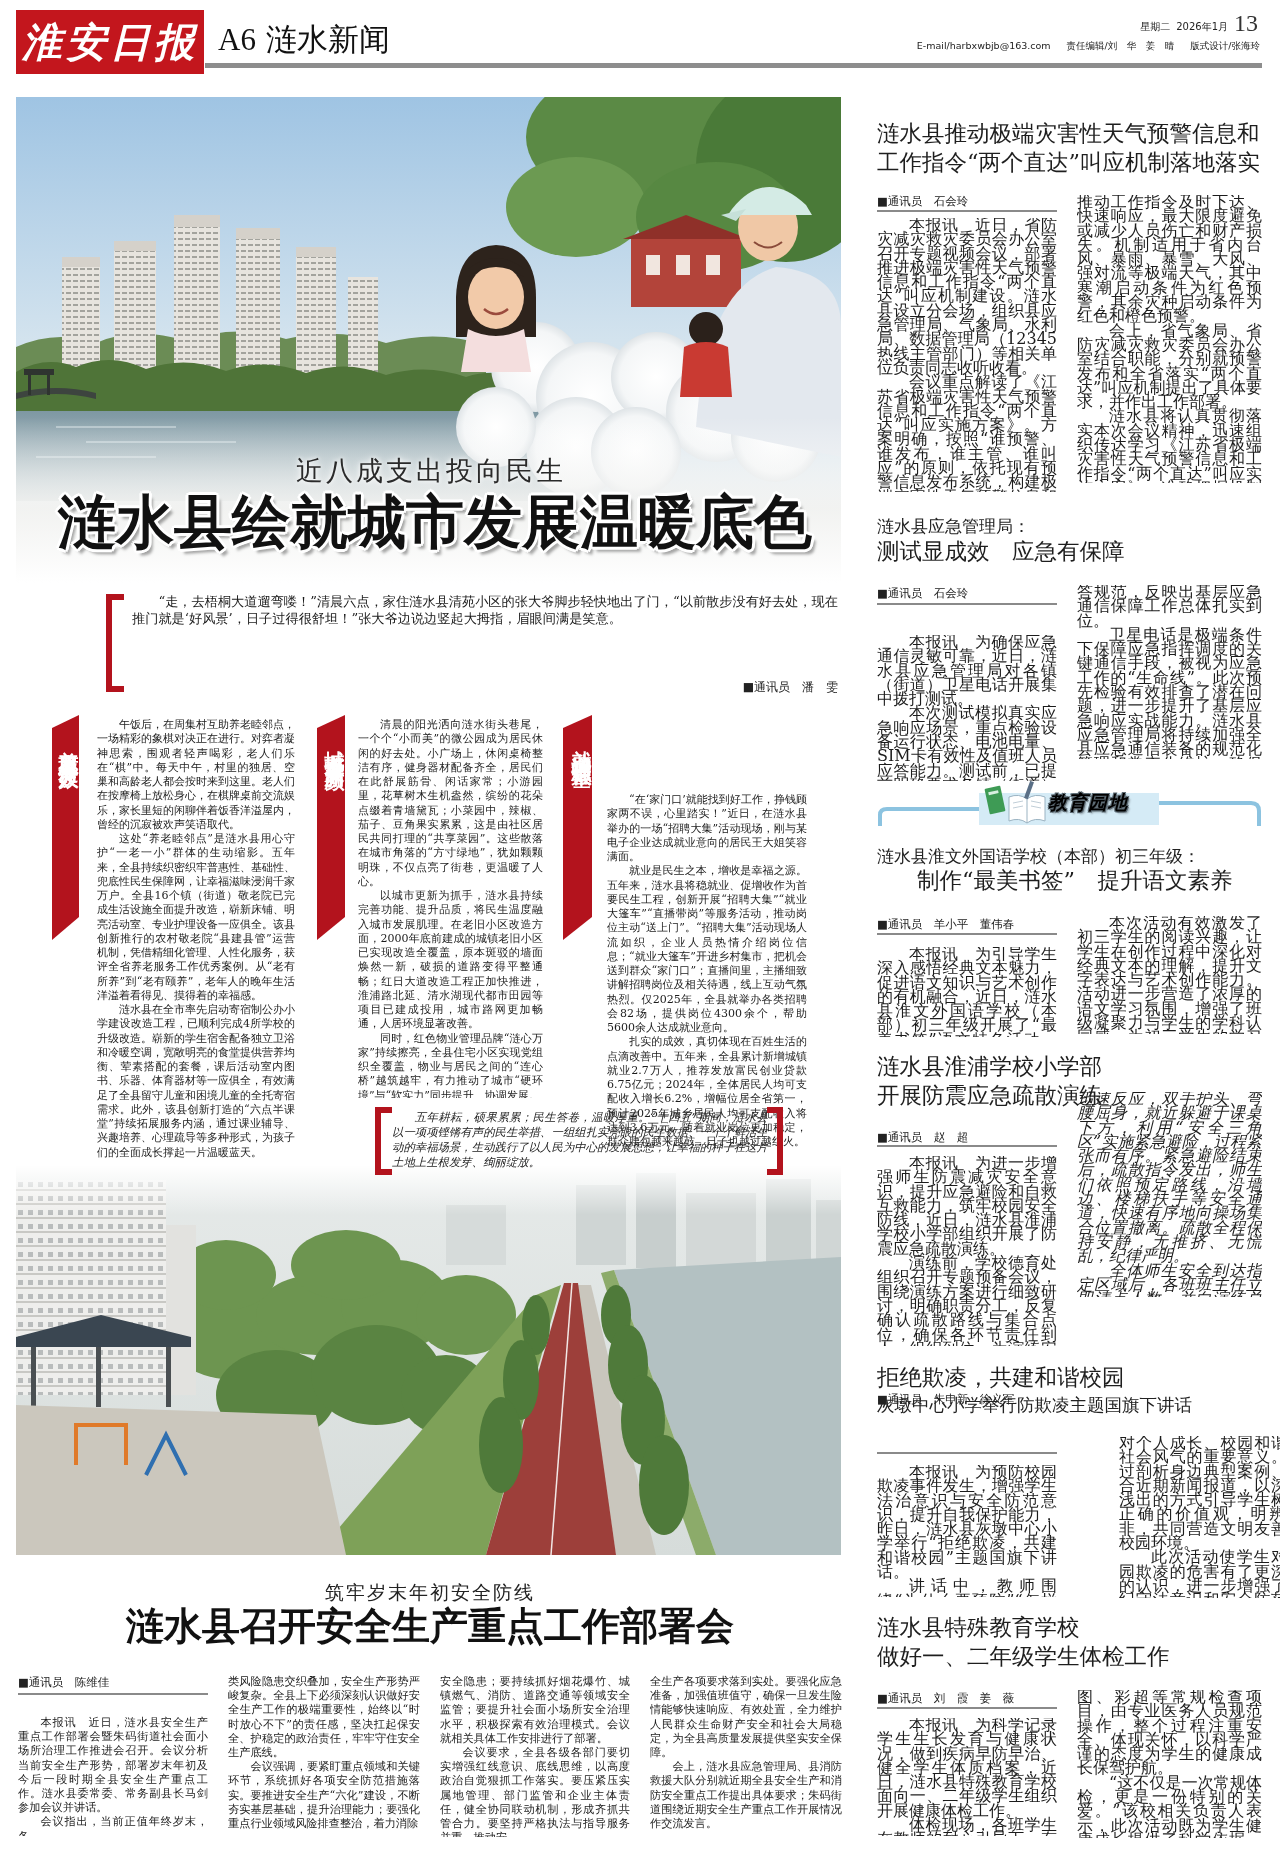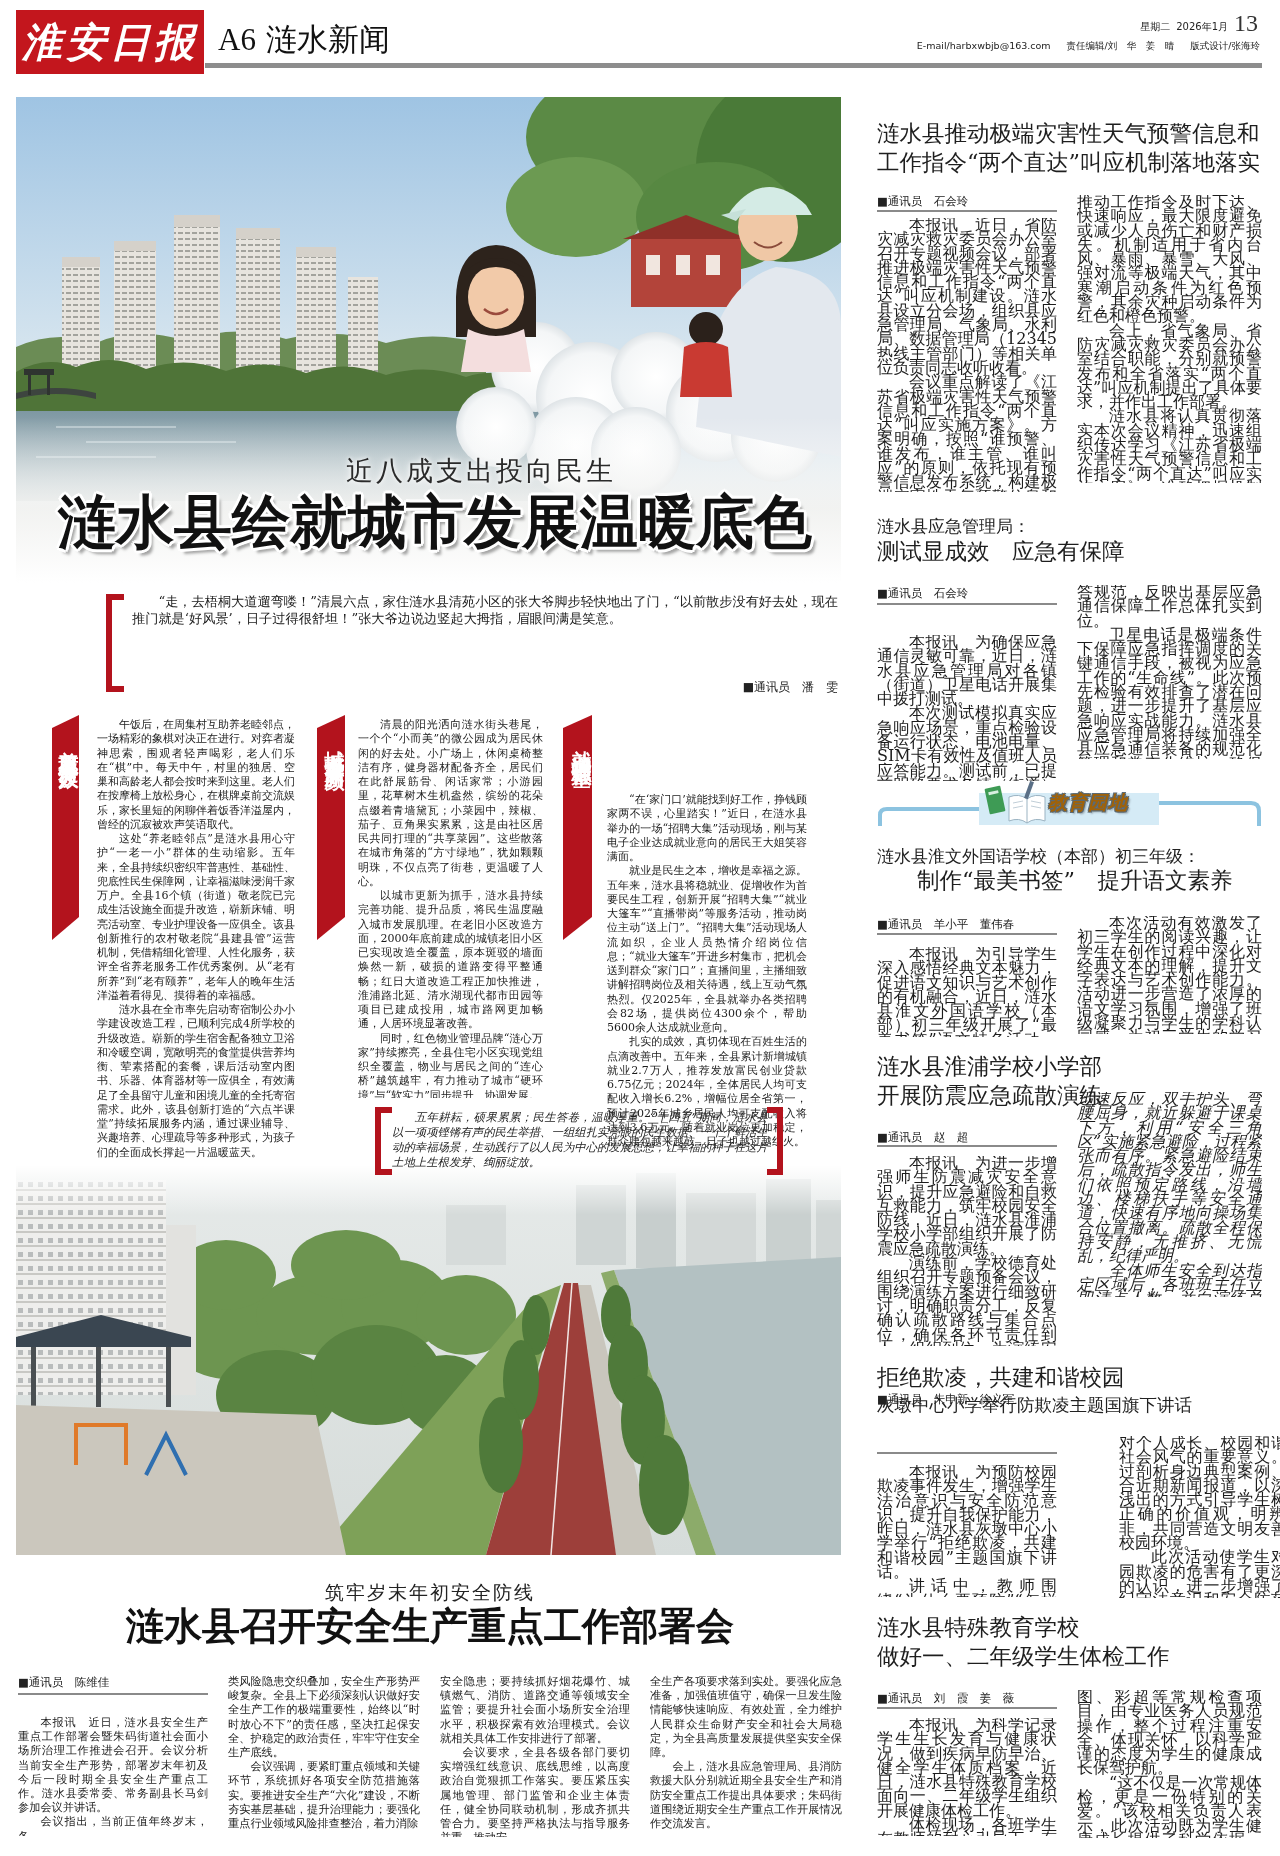--- a/index.html
+++ b/index.html
@@ -9,21 +9,21 @@
 
 .logo{left:16px;top:10px;width:188px;height:64px;background:#c3161d;color:#fff;display:flex;align-items:center;justify-content:center;font-family:"DejaVu Serif",serif;font-style:italic;font-weight:bold;font-size:40px;letter-spacing:4px;}
 .page-title{left:218px;top:20px;font-family:"Liberation Serif",serif;font-size:31px;line-height:40px;color:#111;white-space:nowrap;}
 .page-title .pg{margin-right:10px;}
 .top-rule{left:205px;top:63px;width:1057px;height:5px;background:#8d8d8d;}
 .dateline{right:22px;top:12px;white-space:nowrap;font-family:"DejaVu Sans",sans-serif;font-size:10px;color:#222;display:flex;align-items:flex-end;gap:6px;}
 .dateline .day{font-family:"Liberation Serif",serif;font-size:24px;line-height:22px;color:#333;}
 .credits{right:20px;top:40px;white-space:nowrap;font-family:"DejaVu Sans",sans-serif;font-size:9.5px;color:#222;}
 .credits span{margin-left:16px;}
 
-.kicker-lead{left:246px;top:454px;width:370px;text-align:right;font-family:"DejaVu Sans",sans-serif;font-size:27px;line-height:34px;letter-spacing:3px;color:#2a2a2a;text-shadow:0 0 4px #fff,0 0 8px #fff;white-space:nowrap;}
+.kicker-lead{left:246px;top:454px;width:370px;text-align:center;font-family:"DejaVu Sans",sans-serif;font-size:27px;line-height:34px;letter-spacing:3px;color:#2a2a2a;text-shadow:0 0 4px #fff,0 0 8px #fff;white-space:nowrap;}
 .headline-lead{left:40px;top:488px;width:790px;text-align:center;font-family:"DejaVu Sans",sans-serif;font-weight:900;font-size:58px;line-height:68px;color:#111;white-space:nowrap;
  text-shadow:3px 0 #fff,-3px 0 #fff,0 3px #fff,0 -3px #fff,2px 2px #fff,-2px -2px #fff,2px -2px #fff,-2px 2px #fff,4px 5px 3px rgba(0,0,0,0.35);}
 .bracket-l{border:6px solid #b3131d;border-right:none;}
 .bracket-r{border:6px solid #b3131d;border-left:none;}
 .intro{left:132px;top:593px;width:706px;height:106px;font-family:"DejaVu Serif",serif;font-size:13.2px;line-height:17.4px;text-align:justify;color:#1a1a1a;overflow:hidden;}
 .intro p{margin:0;text-indent:2em;}
 .intro-byline{left:690px;top:679px;width:148px;text-align:right;font-family:"DejaVu Sans",sans-serif;font-size:12px;color:#222;white-space:nowrap;}
 .ribbon{background:#b3131d;clip-path:polygon(0 13px,100% 0,100% calc(100% - 23px),0 100%);}
 .ribbon-text{position:absolute;left:0;top:20px;width:100%;writing-mode:vertical-rl;text-orientation:upright;font-family:"DejaVu Sans",sans-serif;font-weight:bold;font-size:20px;letter-spacing:3px;line-height:100%;color:#fff;display:flex;justify-content:center;}
 .bt{font-family:"DejaVu Serif",serif;font-size:16px;line-height:14.3px;text-align:justify;color:#1c1c1c;overflow:hidden;}
@@ -33,21 +33,21 @@
 .bot{font-size:11.2px;line-height:14.2px;}
 .quote{left:392px;top:1110px;width:376px;height:64px;font-family:"DejaVu Serif",serif;font-style:italic;font-size:11.4px;line-height:15px;text-align:justify;color:#222;text-indent:2em;overflow:hidden;}
 
 .kicker-safety{left:18px;top:1580px;width:824px;text-align:center;font-family:"DejaVu Sans",sans-serif;font-size:19px;line-height:24px;letter-spacing:2px;color:#222;white-space:nowrap;}
 .headline-safety{left:18px;top:1603px;width:824px;text-align:center;font-family:"DejaVu Sans",sans-serif;font-weight:900;font-size:38px;line-height:46px;color:#111;white-space:nowrap;}
 
 .rt-title{font-family:"DejaVu Serif",serif;font-size:22.5px;line-height:29px;color:#1e1e1e;white-space:nowrap;}
 .rt-kicker{font-family:"DejaVu Serif",serif;font-size:17px;line-height:22px;color:#222;white-space:nowrap;}
 .byline{font-family:"DejaVu Sans",sans-serif;font-size:11.5px;line-height:14px;color:#222;white-space:nowrap;}
 .rule{height:2px;background:#8a8a8a;}
-.banner-text{left:1048px;top:789px;font-family:"DejaVu Sans",sans-serif;font-weight:bold;font-style:italic;font-size:19px;line-height:26px;color:#a16207;letter-spacing:1px;text-shadow:1px 1px 0 #5c6a73,-1px -1px 0 #5c6a73,1px -1px 0 #5c6a73,-1px 1px 0 #5c6a73,2px 2px 2px rgba(0,0,0,0.3);white-space:nowrap;}
+.banner-text{left:1048px;top:789px;font-family:"DejaVu Sans",sans-serif;font-weight:bold;font-style:italic;font-size:19px;line-height:26px;color:#000000;letter-spacing:1px;text-shadow:1px 1px 0 #5c6a73,-1px -1px 0 #5c6a73,1px -1px 0 #5c6a73,-1px 1px 0 #5c6a73,2px 2px 2px rgba(0,0,0,0.3);white-space:nowrap;}
 </style>
 </head>
 <body>
 
 <div class="abs logo">
     <span>淮安日报</span>
   </div>
 <div class="abs page-title">
   <span class="pg">A6</span><span>涟水新闻</span>
 </div>

